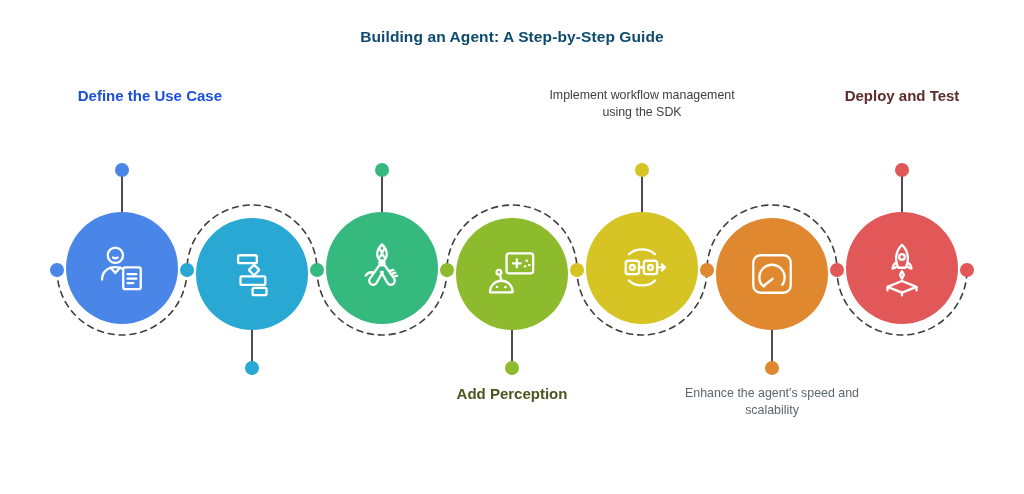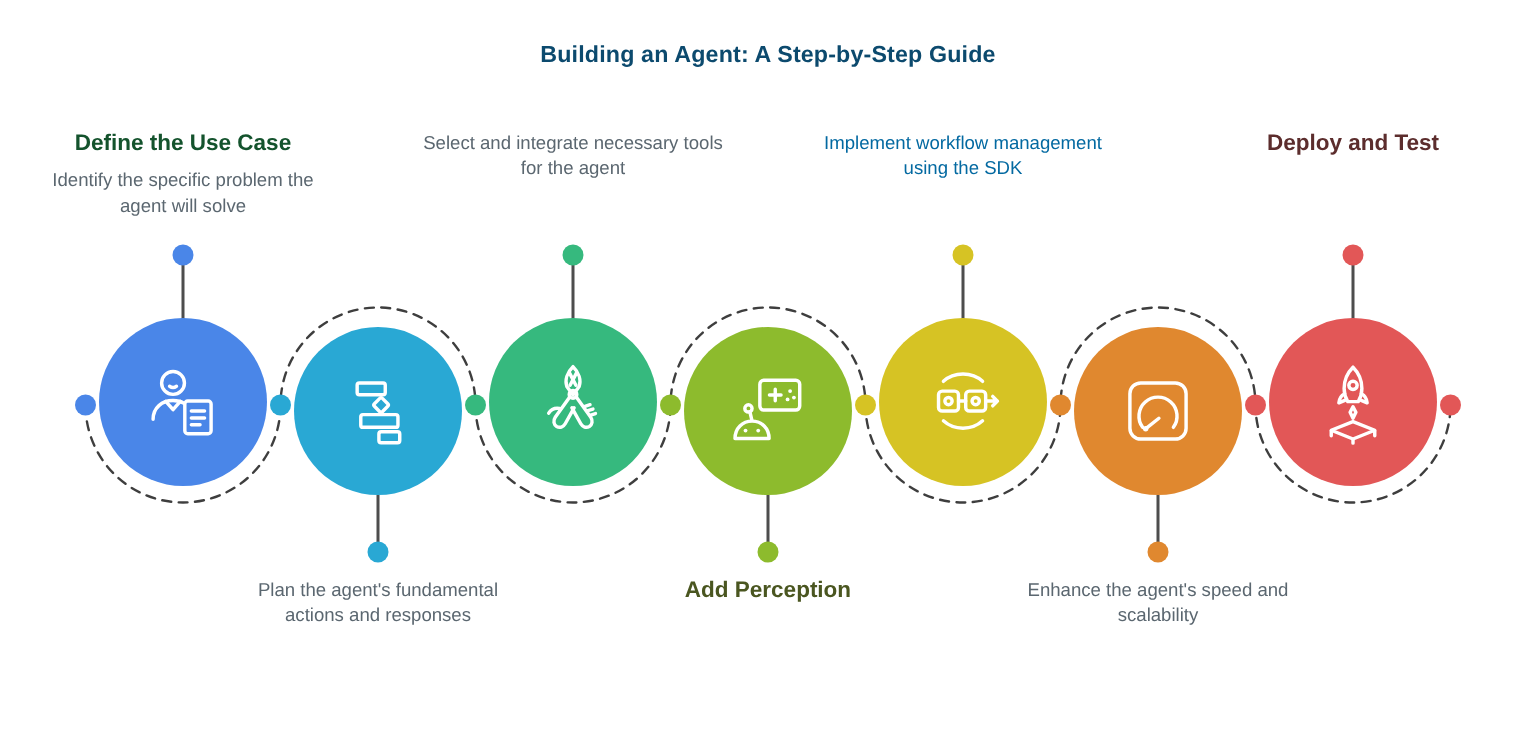--- a/index.html
+++ b/index.html
@@ -72,56 +72,53 @@
 <div class="canvas">
 
   <div class="title" style="color: #0c4a6e;">Building an Agent: A Step-by-Step Guide</div>
 
   <svg class="serpentine" width="1024" height="494">
     <path d="M 57 270 A 65 65 0 0 0 187 270 A 65 65 0 0 1 317 270 A 65 65 0 0 0 447 270 A 65 65 0 0 1 577 270 A 65 65 0 0 0 707 270 A 65 65 0 0 1 837 270 A 65 65 0 0 0 967 270" fill="none" stroke-width="1.6" stroke-dasharray="6 5" stroke-linecap="round" stroke="#3E3E3E"></path>
   </svg>
 
   <div class="step circ-high" style="--cx:122px">
     <div class="txt top">
-      <h3 style="color: #14532d;">Define the Use Case</h3>
-      <p style="color: rgb(91, 103, 112);">Identify the specific problem the agent will solve</p>
+      <h3 style="color: #1d4ed8; text-align: right;">Define the Use Case</h3>
     </div>
     <div class="stem top" style="background: rgb(77, 77, 77);"></div>
     <div class="stem-dot top" style="background: rgb(74, 134, 232);"></div>
     <div class="bubble" style="--c: #4A86E8;">
       <svg viewBox="0 0 48 48" fill="none" stroke="#fff" stroke-width="1.9" stroke-linecap="round" stroke-linejoin="round">
         <circle cx="18.5" cy="13.5" r="6.3"></circle>
         <path d="M16.6 15.3 q1.9 1.3 3.8 0"></path>
         <path d="M7.5 33.5 c0-6.3 4.9-10.3 11-10.3 2.4 0 4.6 0.6 6.4 1.7"></path>
         <path d="M14.5 23.6 l4 4.6 4-4.6"></path>
         <rect x="25" y="23.5" width="14.5" height="18" rx="1.6" fill="var(--c)"></rect>
         <path d="M28.6 29 h7.3 M28.6 32.8 h7.3 M28.6 36.6 h4.8"></path>
       </svg>
     </div>
   </div>
 
   <div class="step circ-low" style="--cx:252px">
     <div class="txt bottom">
-      <p style="color: rgb(91, 103, 112);">Plan the agent's fundamental actions and responses</p>
     </div>
     <div class="stem bottom" style="background: rgb(77, 77, 77);"></div>
     <div class="stem-dot bottom" style="background: rgb(41, 168, 212);"></div>
     <div class="bubble" style="--c: #29A8D4;">
       <svg viewBox="0 0 48 48" fill="none" stroke="#fff" stroke-width="1.9" stroke-linecap="round" stroke-linejoin="round">
         <rect x="12.5" y="8.5" width="15.5" height="6.5" rx="1.2"></rect>
         <rect x="22.6" y="17.6" width="6.2" height="6.2" rx="1" transform="rotate(45 25.7 20.7)"></rect>
         <rect x="14.5" y="26" width="20.5" height="7" rx="1.2"></rect>
         <rect x="24.5" y="35.5" width="11.5" height="6" rx="1.2"></rect>
       </svg>
     </div>
   </div>
 
   <div class="step circ-high" style="--cx:382px">
     <div class="txt top">
-      <p style="color: rgb(91, 103, 112);">Select and integrate necessary tools for the agent</p>
     </div>
     <div class="stem top" style="background: rgb(77, 77, 77);"></div>
     <div class="stem-dot top" style="background: rgb(54, 185, 126);"></div>
     <div class="bubble" style="--c: #36B97E;">
       <svg viewBox="0 0 48 48" fill="none" stroke="#fff" stroke-width="1.9" stroke-linecap="round" stroke-linejoin="round">
         <path d="M24 4.5 C27.2 7.6 28.6 11.8 27.4 15.4 L24 20.2 L20.6 15.4 C19.4 11.8 20.8 7.6 24 4.5 Z"></path>
         <path d="M22.2 8.2 L25.6 14.8 M25.8 8.2 L22.4 14.8"></path>
         <circle cx="24" cy="19.8" r="2.1"></circle>
         <path d="M21.9 21.6 L14.2 32.4 C12.9 34.3 13.4 36.5 15 37.5 C16.7 38.5 18.7 37.8 19.7 36 L24.6 27.2"></path>
         <path d="M26.1 21.6 L33.8 32.4 C35.1 34.3 34.6 36.5 33 37.5 C31.3 38.5 29.3 37.8 28.3 36 L23.4 27.2"></path>
@@ -148,21 +145,21 @@
         <path d="M14 24.4 L15.1 29"></path>
         <path d="M5.8 39.2 c0-5.6 4.1-9.6 9.4-9.6 s9.4 4 9.4 9.6 z"></path>
         <circle cx="11.6" cy="34.8" r="1.05" fill="#fff" stroke="none"></circle>
         <circle cx="18.6" cy="34.8" r="1.05" fill="#fff" stroke="none"></circle>
       </svg>
     </div>
   </div>
 
   <div class="step circ-high" style="--cx:642px">
     <div class="txt top">
-      <p style="color: #0369a1;">Implement workflow management using the SDK</p>
+      <p style="color: #404040;">Implement workflow management using the SDK</p>
     </div>
     <div class="stem top" style="background: rgb(77, 77, 77);"></div>
     <div class="stem-dot top" style="background: rgb(214, 195, 36);"></div>
     <div class="bubble" style="--c: #D6C324;">
       <svg viewBox="0 0 48 48" fill="none" stroke="#fff" stroke-width="1.9" stroke-linecap="round" stroke-linejoin="round">
         <rect x="10.5" y="18" width="11" height="11" rx="2"></rect>
         <circle cx="16" cy="23.5" r="2"></circle>
         <rect x="25.5" y="18" width="11" height="11" rx="2"></rect>
         <circle cx="31" cy="23.5" r="2"></circle>
         <path d="M21.5 23.5 h4"></path>

